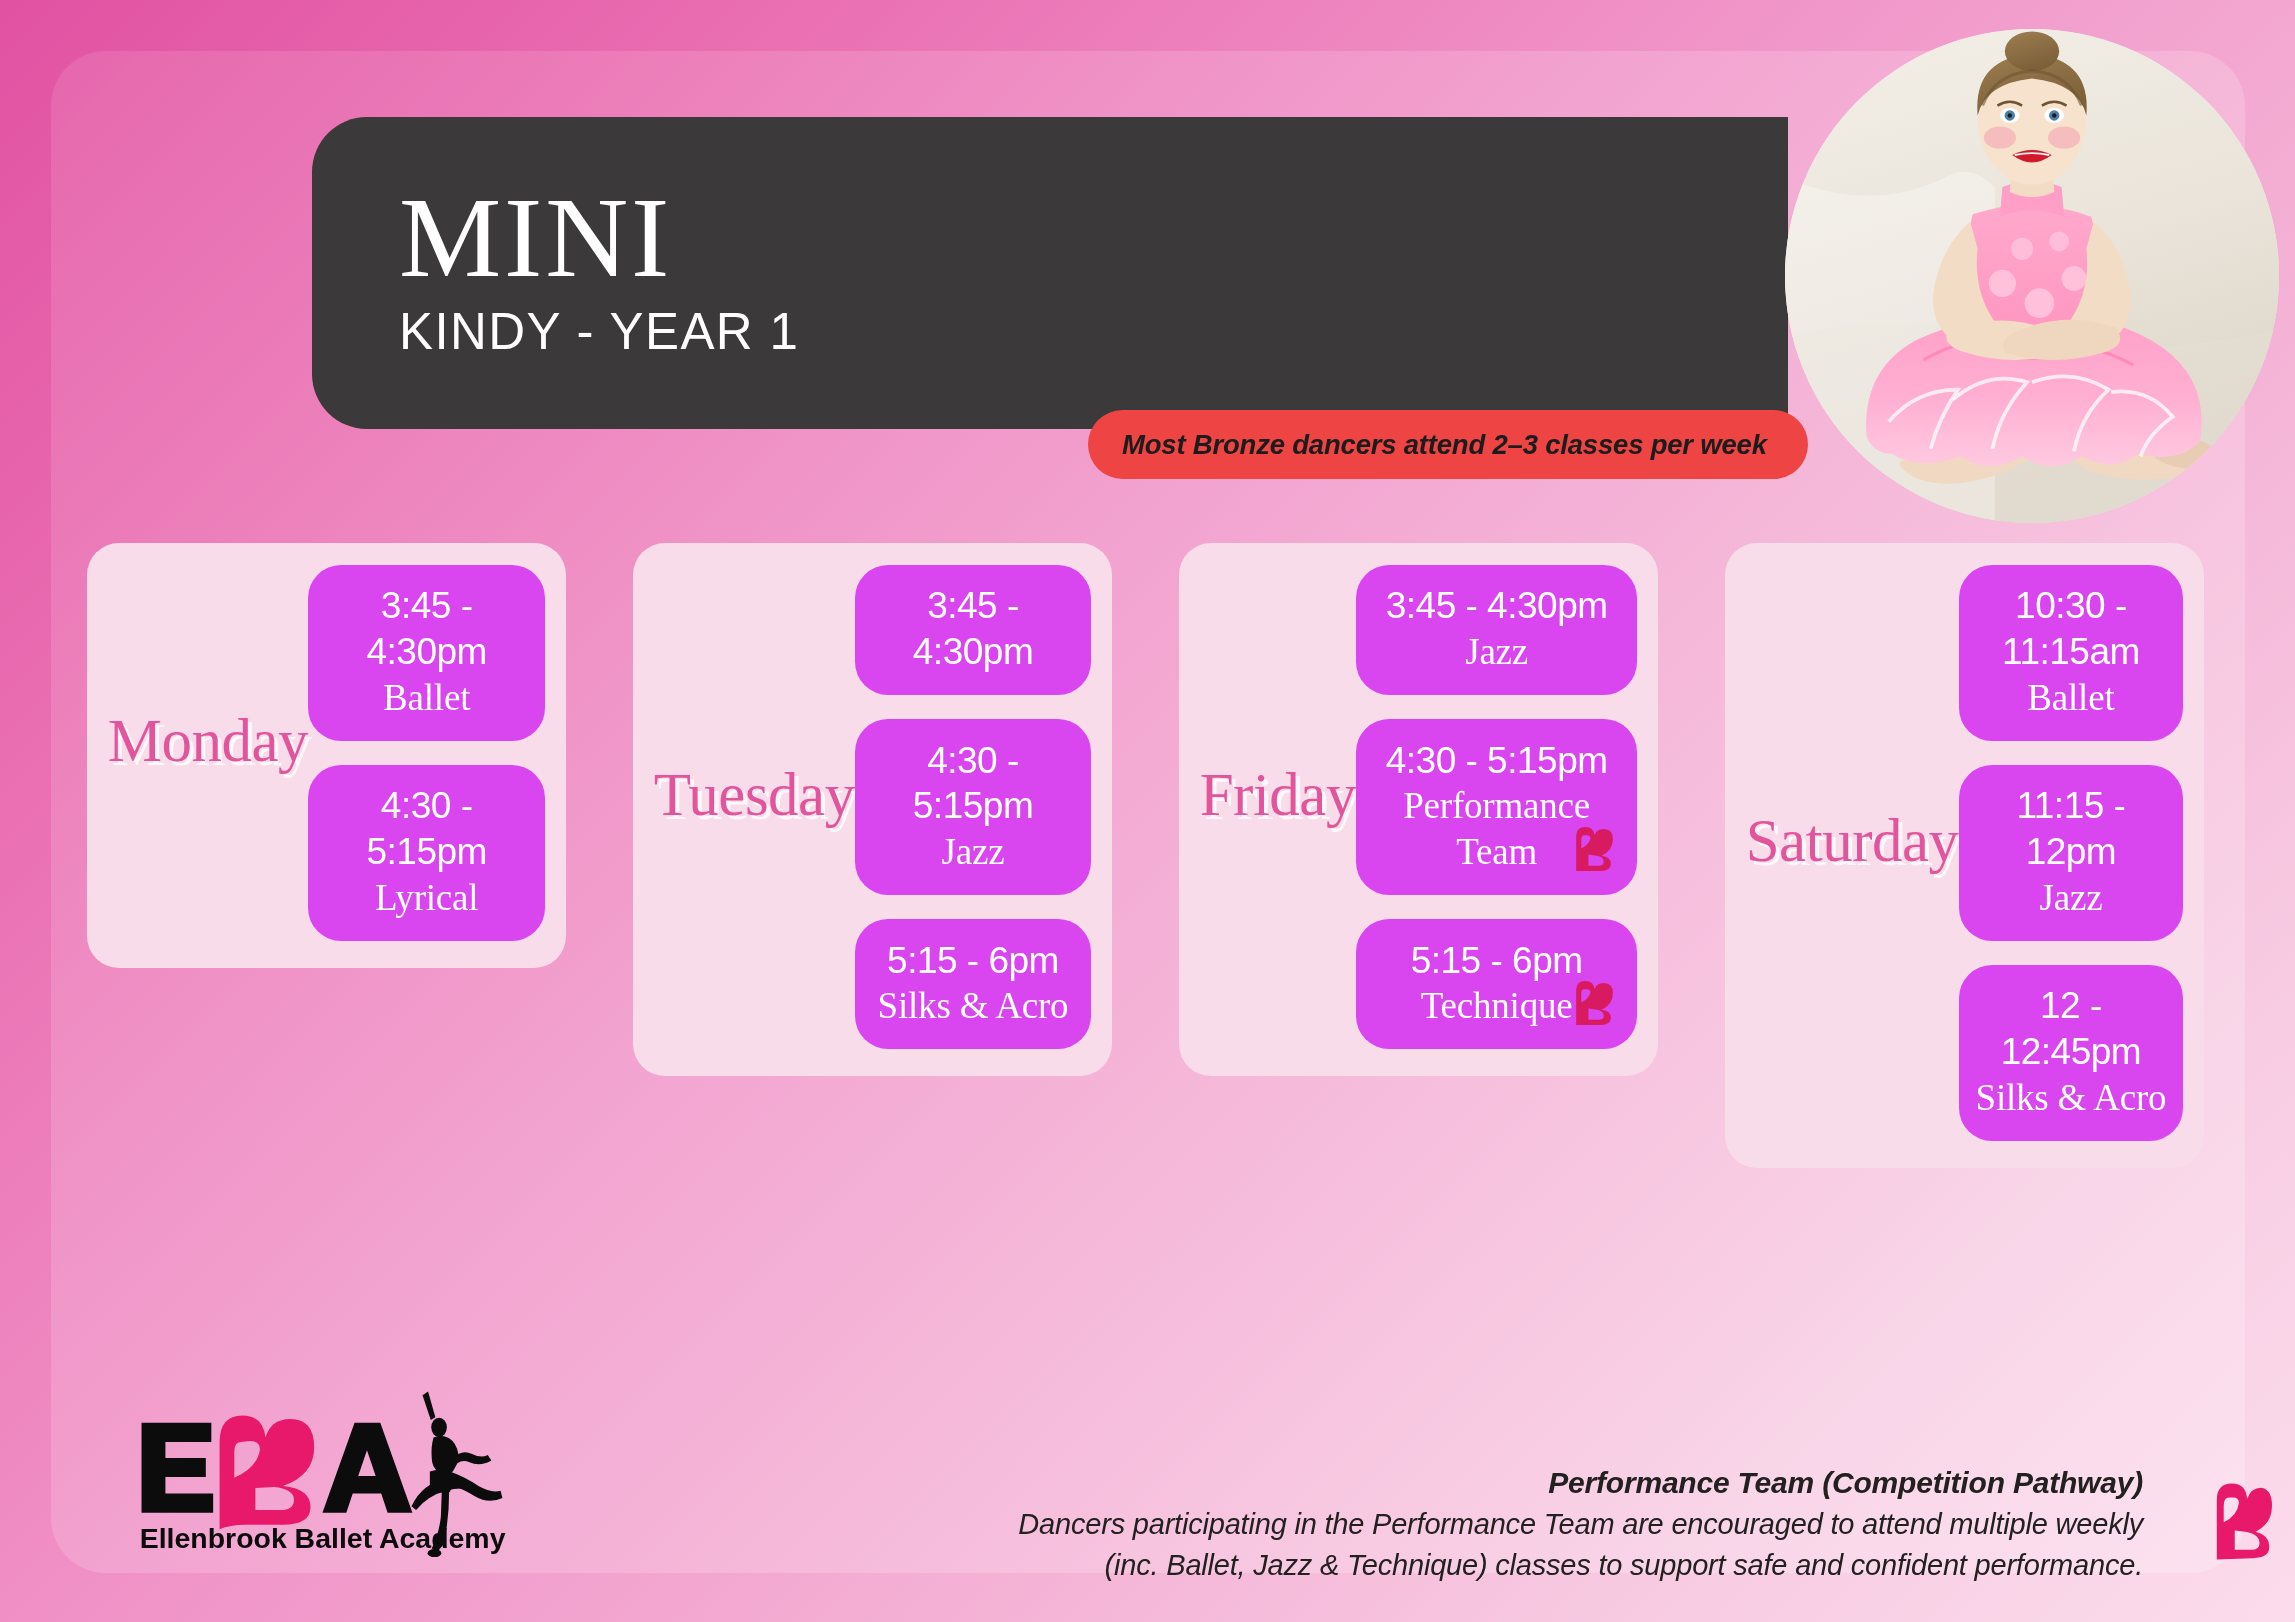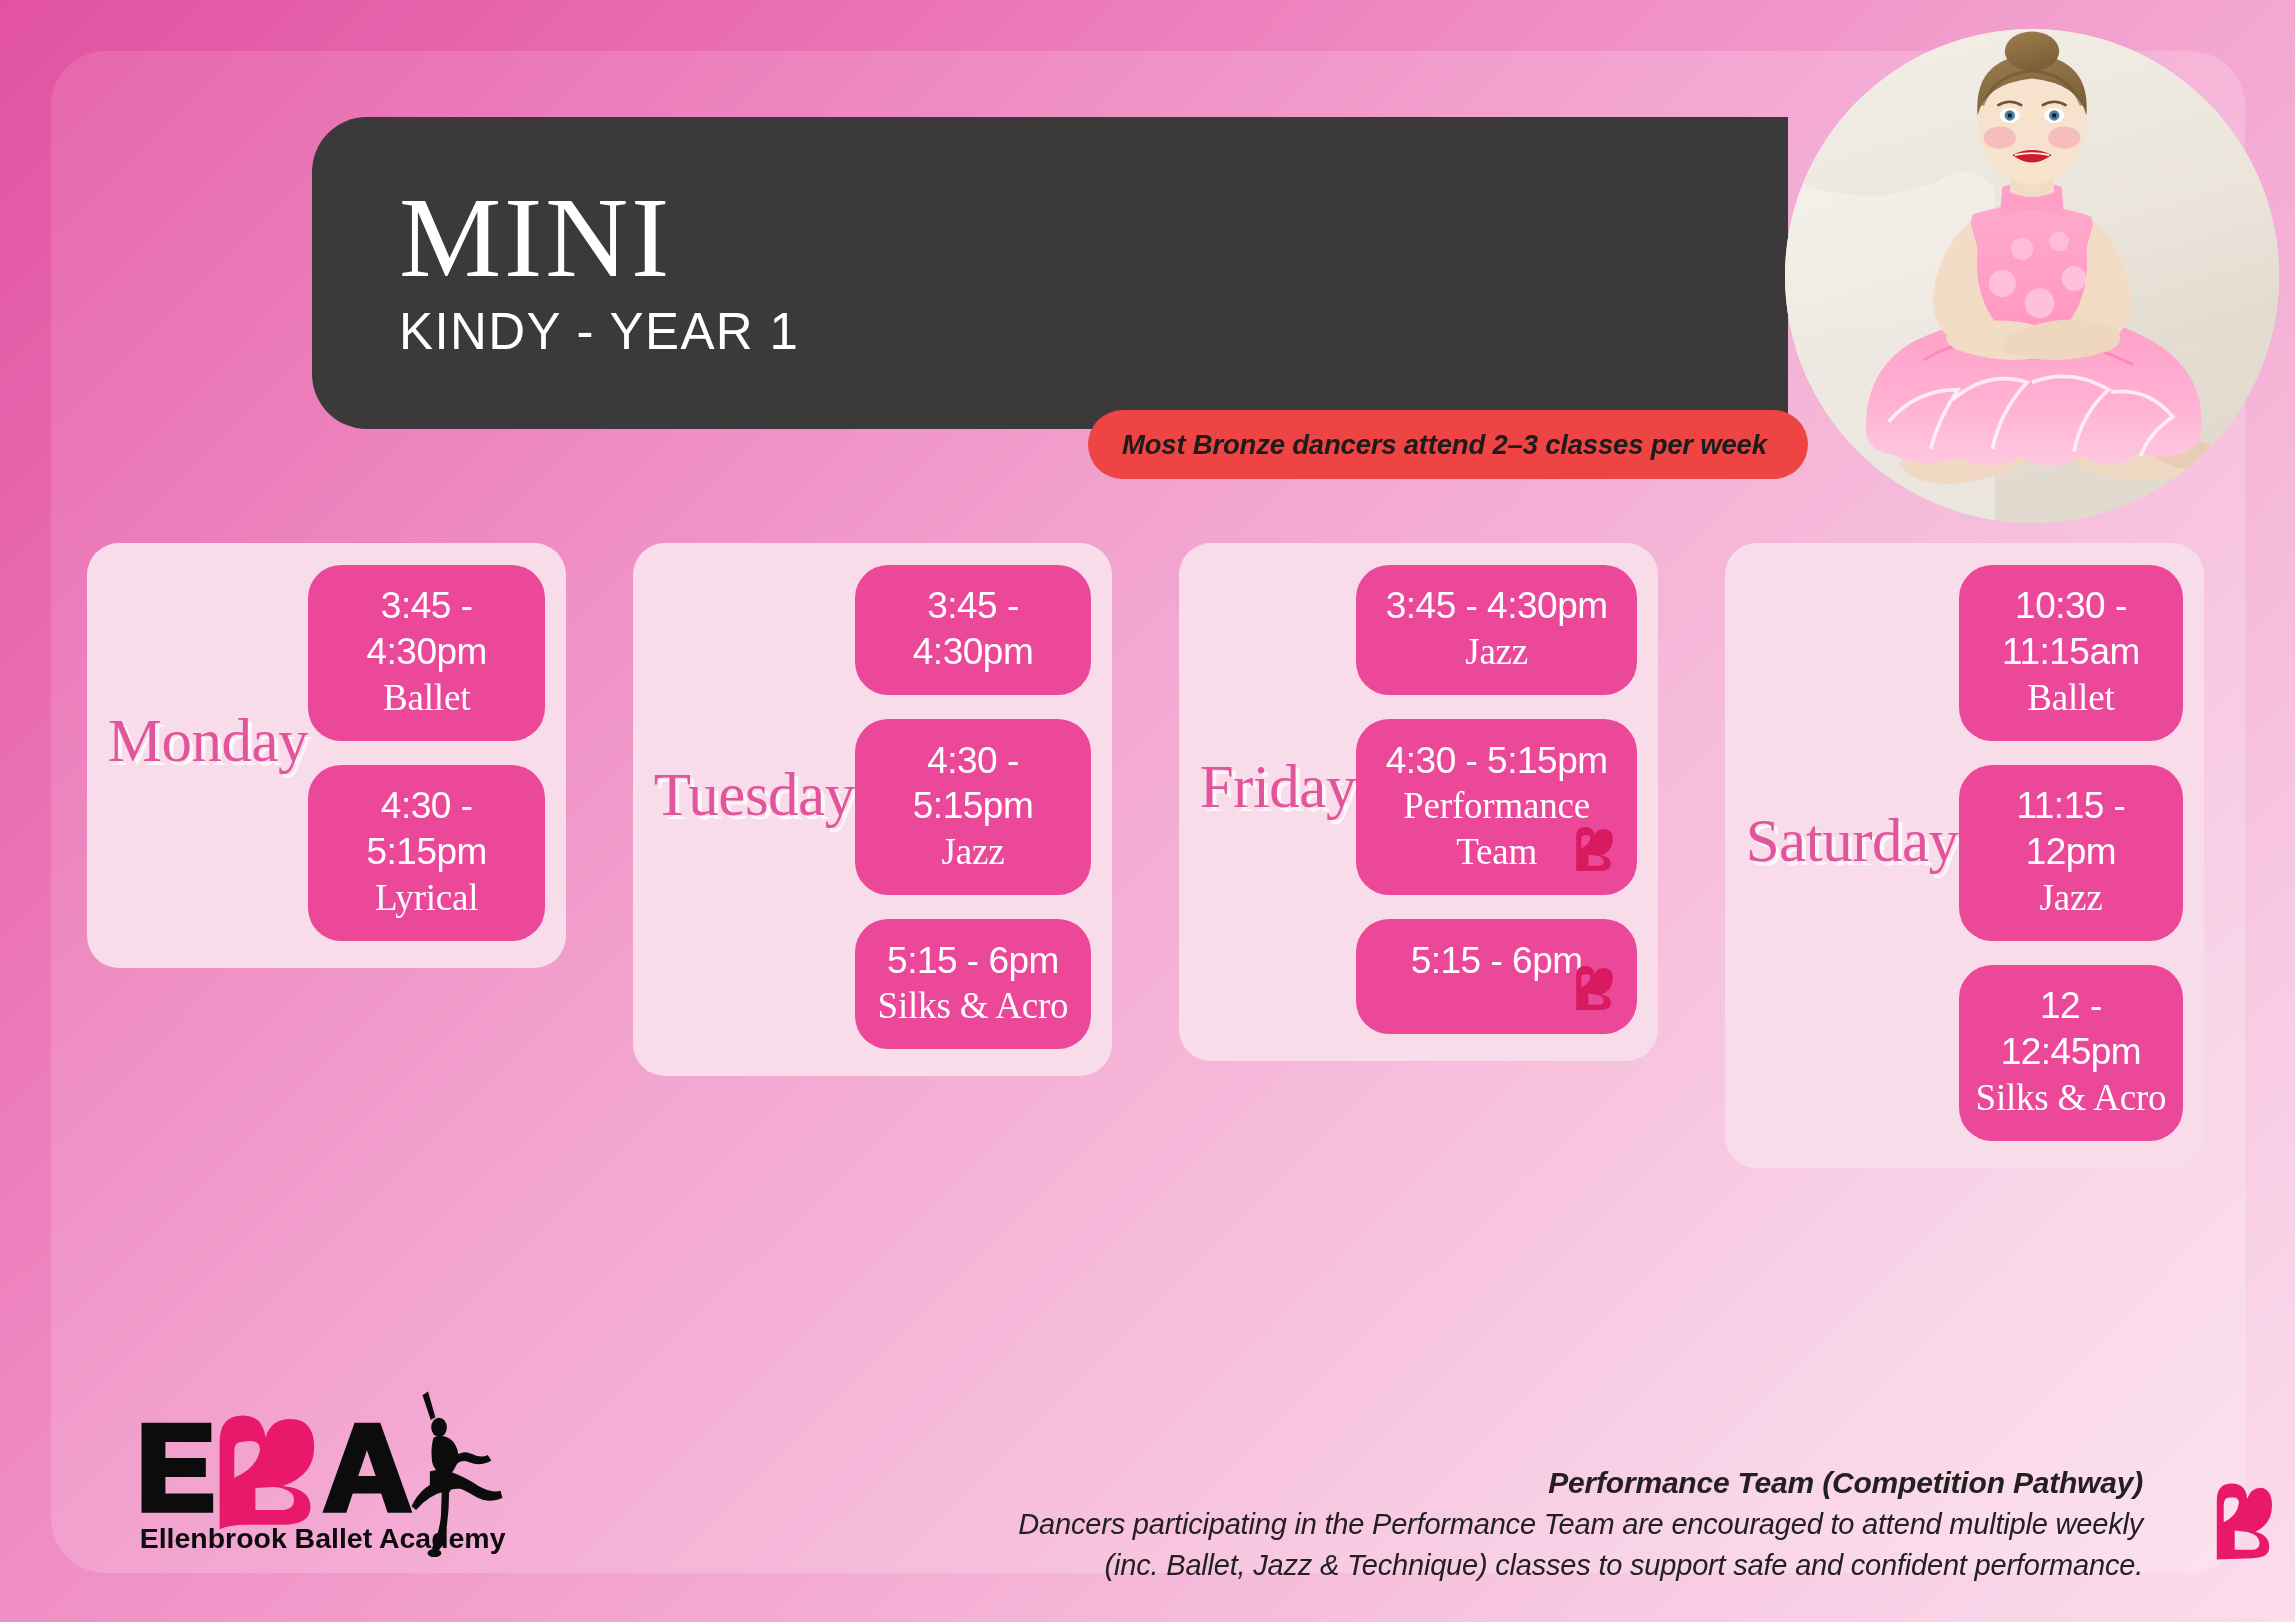--- a/index.html
+++ b/index.html
@@ -134,28 +134,28 @@
   }
   .class-list {
     width: 100%;
     display: flex;
     flex-direction: column;
     gap: 24px;
   }
   .class-card {
     position: relative;
     width: 100%;
-    background: #ec4899;
+    background: #d946ef;
     border-radius: 33px;
     padding: 18.4px 15.6px 20px 15.6px;
     text-align: center;
     min-height: 115px;
     display: flex;
     flex-direction: column;
-    justify-content: space-between;
+    justify-content: flex-end;
   }
   .class-card.tall { min-height: 152px; }
   .class-time {
     color: #FFFFFF;
     font-size: 37px;
     line-height: 1.24;
     font-weight: 400;
     letter-spacing: -0.5px;
   }
   .class-name {
@@ -355,20 +355,21 @@
           <svg viewBox="0 0 100 100" xmlns="http://www.w3.org/2000/svg" aria-hidden="true">
             <path d="M18 94 L18 26 Q18 8 36 8 Q52 8 54 24 Q58 12 72 12 Q90 12 90 32
                      Q90 54 68 64 Q86 66 86 80 Q86 94 66 94 Z
                      M34 24 Q28 24 28 32 L28 50 Q44 42 46 30 Q46 24 38 24 Z
                      M42 62 L42 84 L62 84 Q72 84 72 76 Q72 66 58 64 Z" fill="#D81B60" fill-rule="evenodd"></path>
           </svg>
         </span>
       </div>
       <div class="class-card">
         <div class="class-time">5:15 - 6pm</div>
+        <div class="class-name">Technique</div>
         <span class="card-heart">
           <svg viewBox="0 0 100 100" xmlns="http://www.w3.org/2000/svg" aria-hidden="true">
             <path d="M18 94 L18 26 Q18 8 36 8 Q52 8 54 24 Q58 12 72 12 Q90 12 90 32
                      Q90 54 68 64 Q86 66 86 80 Q86 94 66 94 Z
                      M34 24 Q28 24 28 32 L28 50 Q44 42 46 30 Q46 24 38 24 Z
                      M42 62 L42 84 L62 84 Q72 84 72 76 Q72 66 58 64 Z" fill="#D81B60" fill-rule="evenodd"></path>
           </svg>
         </span>
       </div>
     </div>

